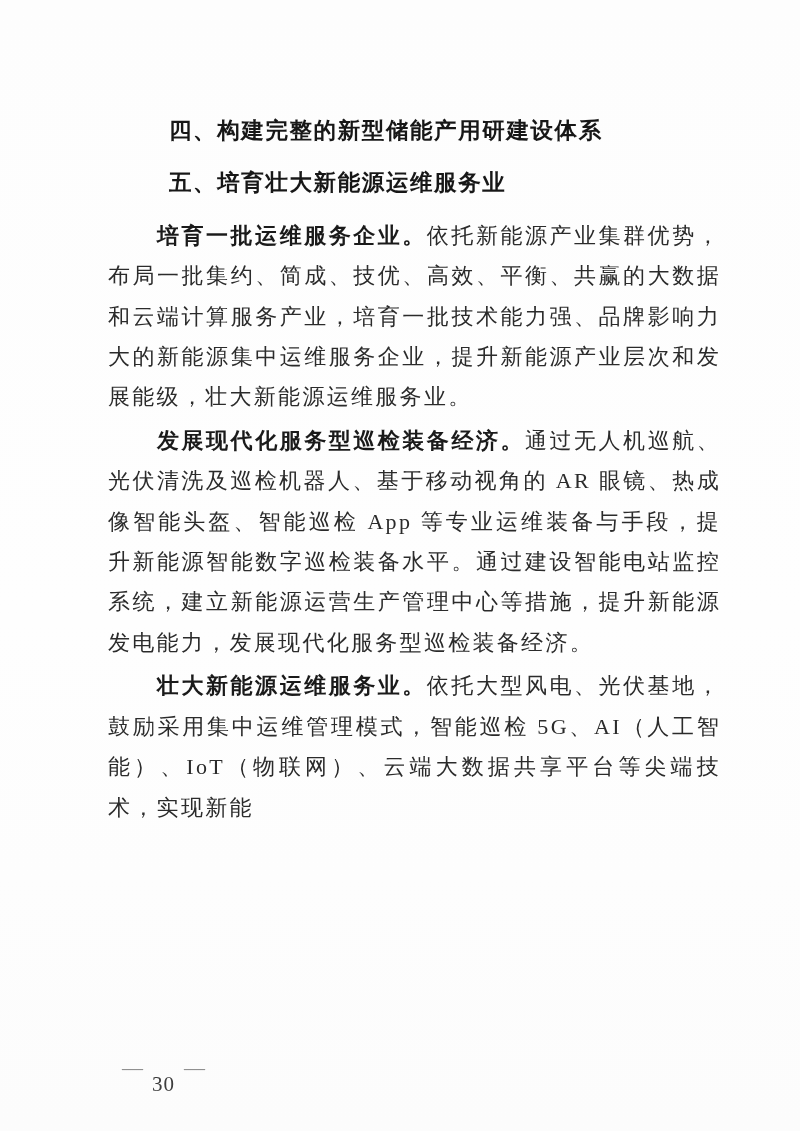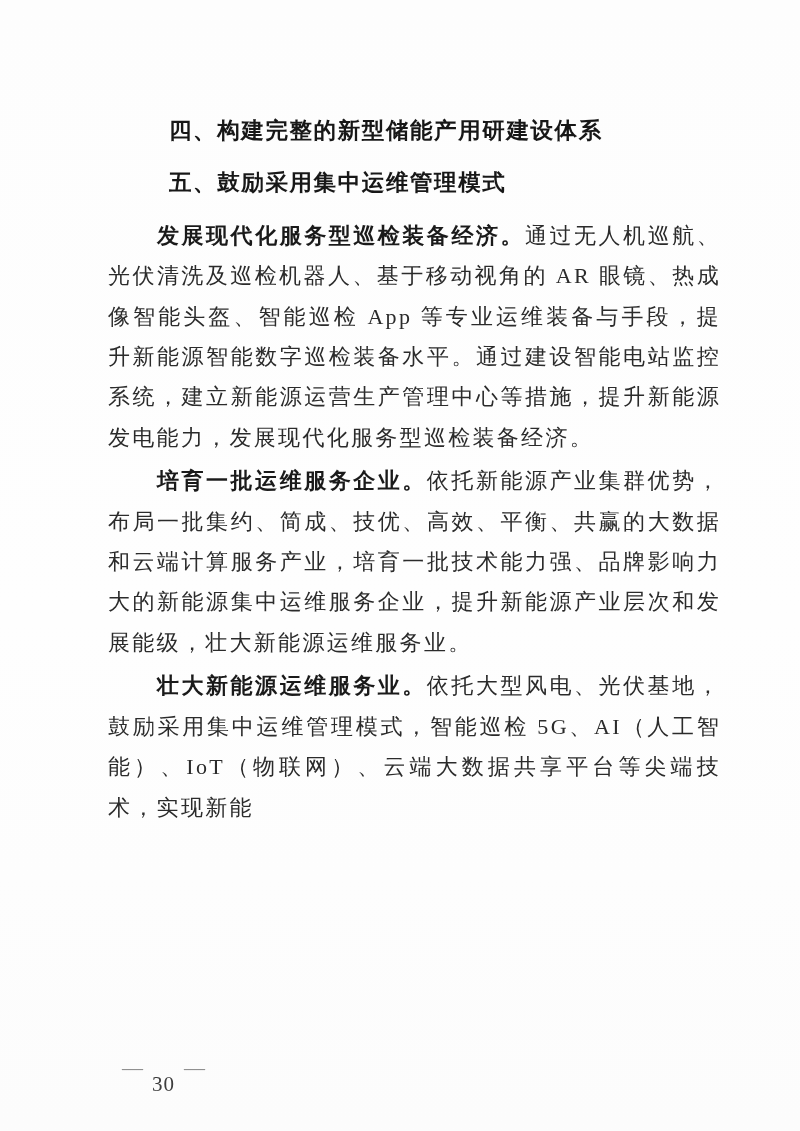--- a/index.html
+++ b/index.html
@@ -65,25 +65,25 @@
 </style>
 </head>
 <body>
 
 <div class="page">
   <div class="content">
 
     <h2 class="section-heading">四、构建完整的新型储能产用研建设体系</h2>
 
 
-    <h2 class="section-heading">五、鼓励采用集中运维管理模式</h2>
+    <h2 class="section-heading">五、培育壮大新能源运维服务业</h2>
+
+    <p class="para"><span class="lead">培育一批运维服务企业。</span><span>依托新能源产业集群优势，布局一批集约、简成、技优、高效、平衡、共赢的大数据和云端计算服务产业，培育一批技术能力强、品牌影响力大的新能源集中运维服务企业，提升新能源产业层次和发展能级，壮大新能源运维服务业。</span></p>
 
     <p class="para"><span class="lead">发展现代化服务型巡检装备经济。</span><span>通过无人机巡航、光伏清洗及巡检机器人、基于移动视角的 AR 眼镜、热成像智能头盔、智能巡检 App 等专业运维装备与手段，提升新能源智能数字巡检装备水平。通过建设智能电站监控系统，建立新能源运营生产管理中心等措施，提升新能源发电能力，发展现代化服务型巡检装备经济。</span></p>
-
-    <p class="para"><span class="lead">培育一批运维服务企业。</span><span>依托新能源产业集群优势，布局一批集约、简成、技优、高效、平衡、共赢的大数据和云端计算服务产业，培育一批技术能力强、品牌影响力大的新能源集中运维服务企业，提升新能源产业层次和发展能级，壮大新能源运维服务业。</span></p>
 
     <p class="para"><span class="lead">壮大新能源运维服务业。</span><span>依托大型风电、光伏基地，鼓励采用集中运维管理模式，智能巡检 5G、AI（人工智能）、IoT（物联网）、云端大数据共享平台等尖端技术，实现新能</span></p>
 
   </div>
 
   <div class="footer">
     <span class="dash">—</span>
     <span class="num">30</span>
     <span class="dash">—</span>
   </div>

